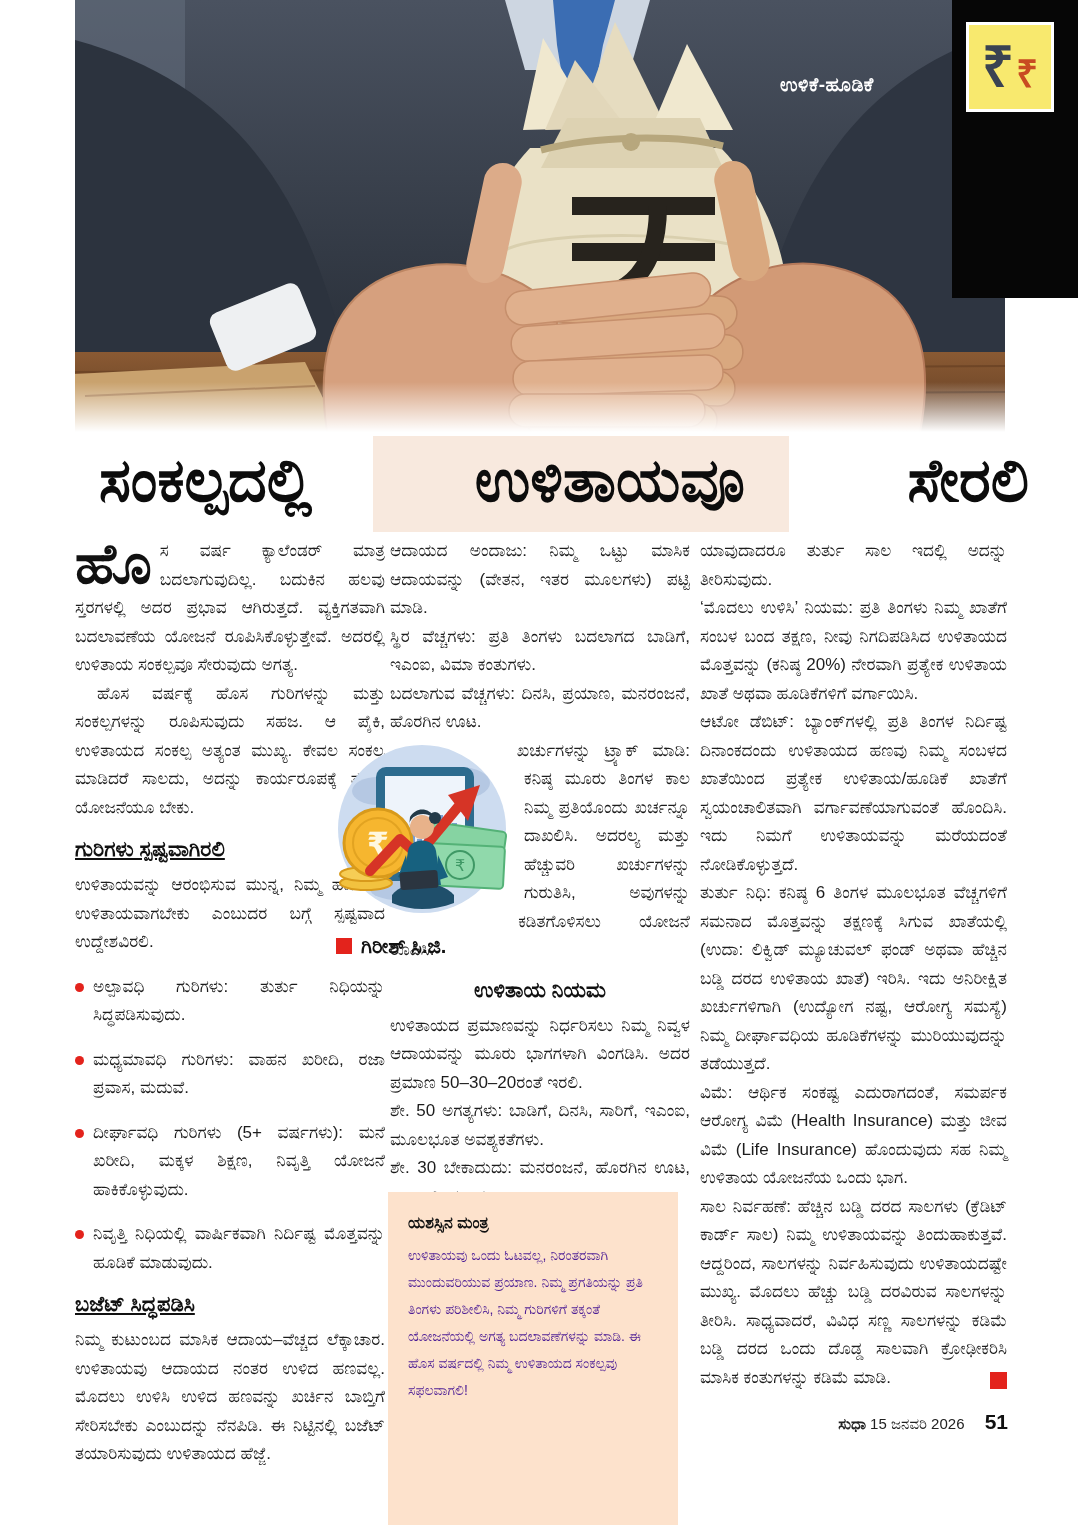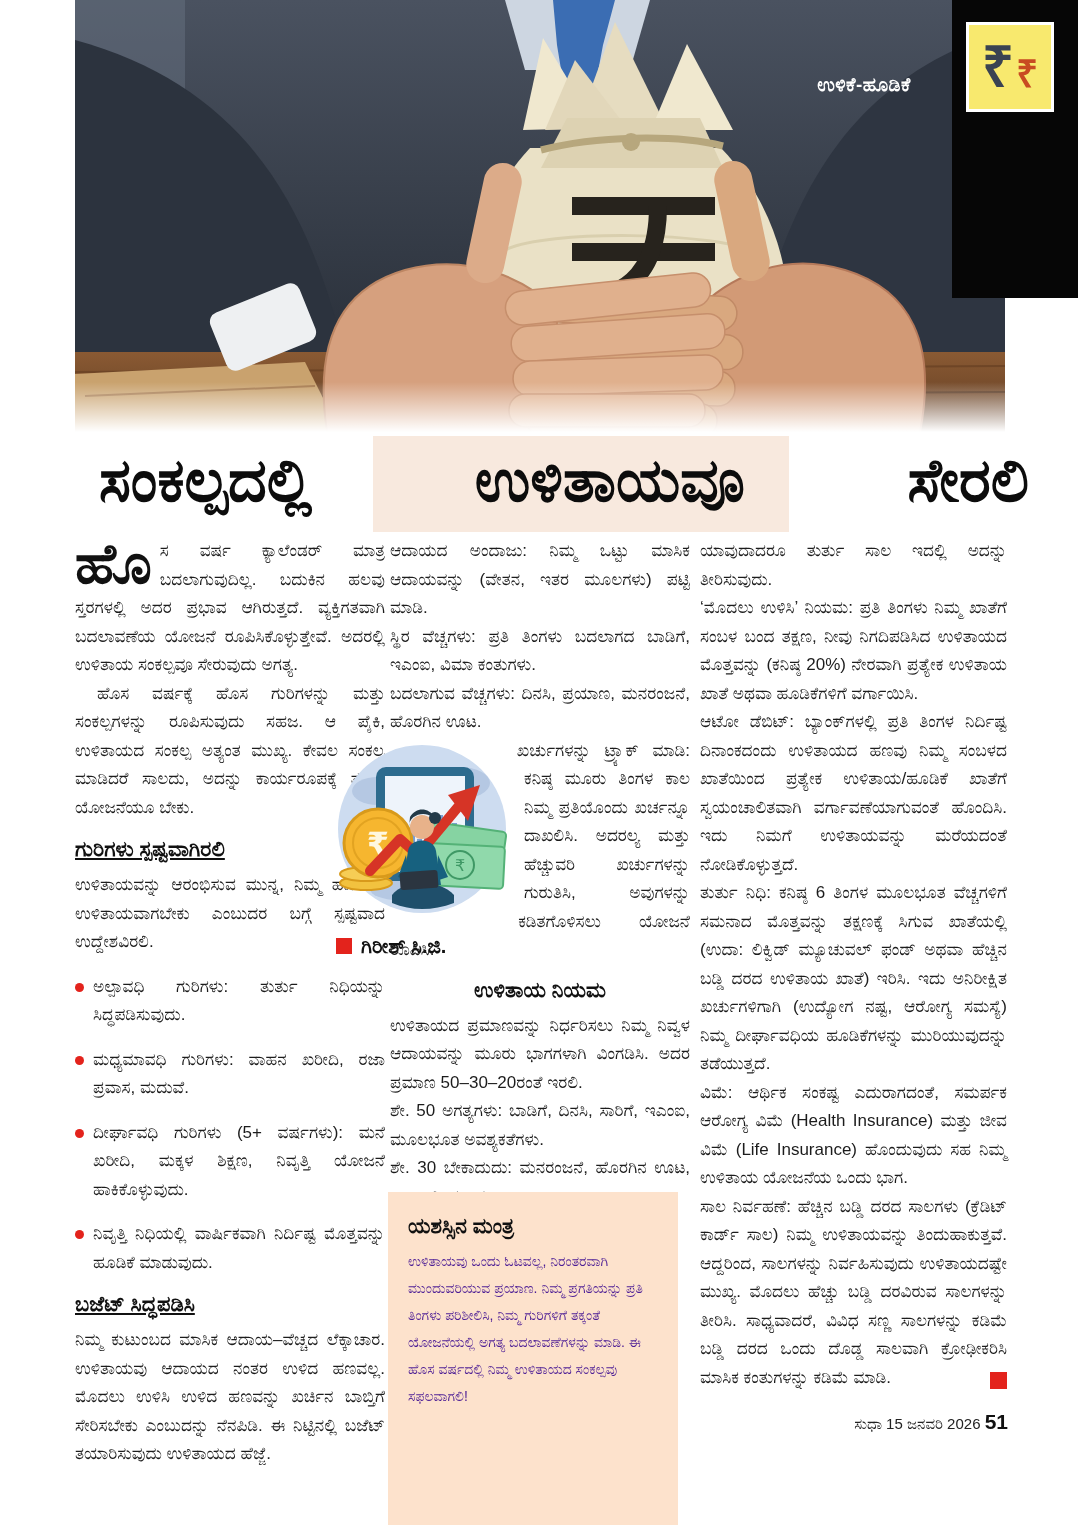--- a/index.html
+++ b/index.html
@@ -3,21 +3,21 @@
 <meta charset="utf-8">
 <style>
   * { margin:0; padding:0; box-sizing:border-box; }
   html,body { background:#ffffff; }
   body { font-family:"Liberation Sans", sans-serif; }
   #page { position:relative; width:1078px; height:1525px; background:#fff; overflow:hidden; margin:0 auto; }
 
   
   #hero { position:absolute; left:75px; top:0; width:930px; height:432px; }
   #corner-black { position:absolute; left:952px; top:0; width:126px; height:298px; background:#060606; }
-  #kicker { position:absolute; left:780px; top:74px; width:168px; text-align:center;
+  #kicker { position:absolute; left:780px; top:74px; width:168px; text-align:left;
             color:#ffffff; font-size:19px; font-weight:bold; letter-spacing:.5px; z-index:5; }
   #badge { position:absolute; left:966px; top:22px; width:88px; height:90px; background:#f8e96e;
            border:3px solid #ffffff; z-index:6; display:flex; align-items:center; justify-content:center; }
   #badge .r-big { font-size:56px; font-weight:bold; color:#3a4352; line-height:1; }
   #badge .r-small { font-size:38px; font-weight:bold; color:#c84b22; line-height:1; margin:14px 0 0 2px; }
 
   
   #headline-highlight { position:absolute; left:373px; top:436px; width:416px; height:96px; background:#f8e9de; }
   #headline { position:absolute; left:75px; top:437px; width:930px; display:flex;
               justify-content:space-between; align-items:flex-start;
@@ -42,30 +42,30 @@
 
   
   #illu-float { float:left; width:176px; margin:6px 12px 4px -54px; shape-outside:circle(50% at 50% 44%); }
   #author-row { margin-top:8px; display:flex; align-items:center; white-space:nowrap; }
   .red-sq { display:inline-block; width:16px; height:16px; background:#e3231c; margin-right:9px; flex:0 0 auto; }
   #author-name { font-size:20px; font-weight:bold; color:#111; }
 
   
   #success-box { position:absolute; left:388px; top:1192px; width:290px; height:333px;
                  background:#fde2cc; padding:22px 20px; }
-  #success-box h3 { font-size:21px; color:#111; margin-bottom:10px; }
+  #success-box h3 { font-size:16px; color:#111; margin-bottom:10px; }
   #success-box p { font-size:14px; line-height:27px; color:#4c1d95; }
 
   .endmark { float:right; width:17px; height:17px; background:#e3231c; margin-top:8px; }
 
   
   #footer { position:absolute; left:690px; top:1410px; width:318px; text-align:right;
             font-size:15px; color:#222; }
-  #footer .mag { font-weight:normal;text-align:right; }
-  #footer .pageno { font-size:21px; font-weight:bold; margin-left:0; color:#111; }
+  #footer .mag { font-weight:bold;text-align:right; }
+  #footer .pageno { font-size:21px; font-weight:bold; margin-left:16px; color:#111; }
 </style>
 </head>
 <body>
 
 <div id="page">
 
   <div id="hero">
     <svg width="930" height="432" viewBox="0 0 930 432">
       <defs>
         <linearGradient id="suitG" x1="0" y1="0" x2="0" y2="1">

